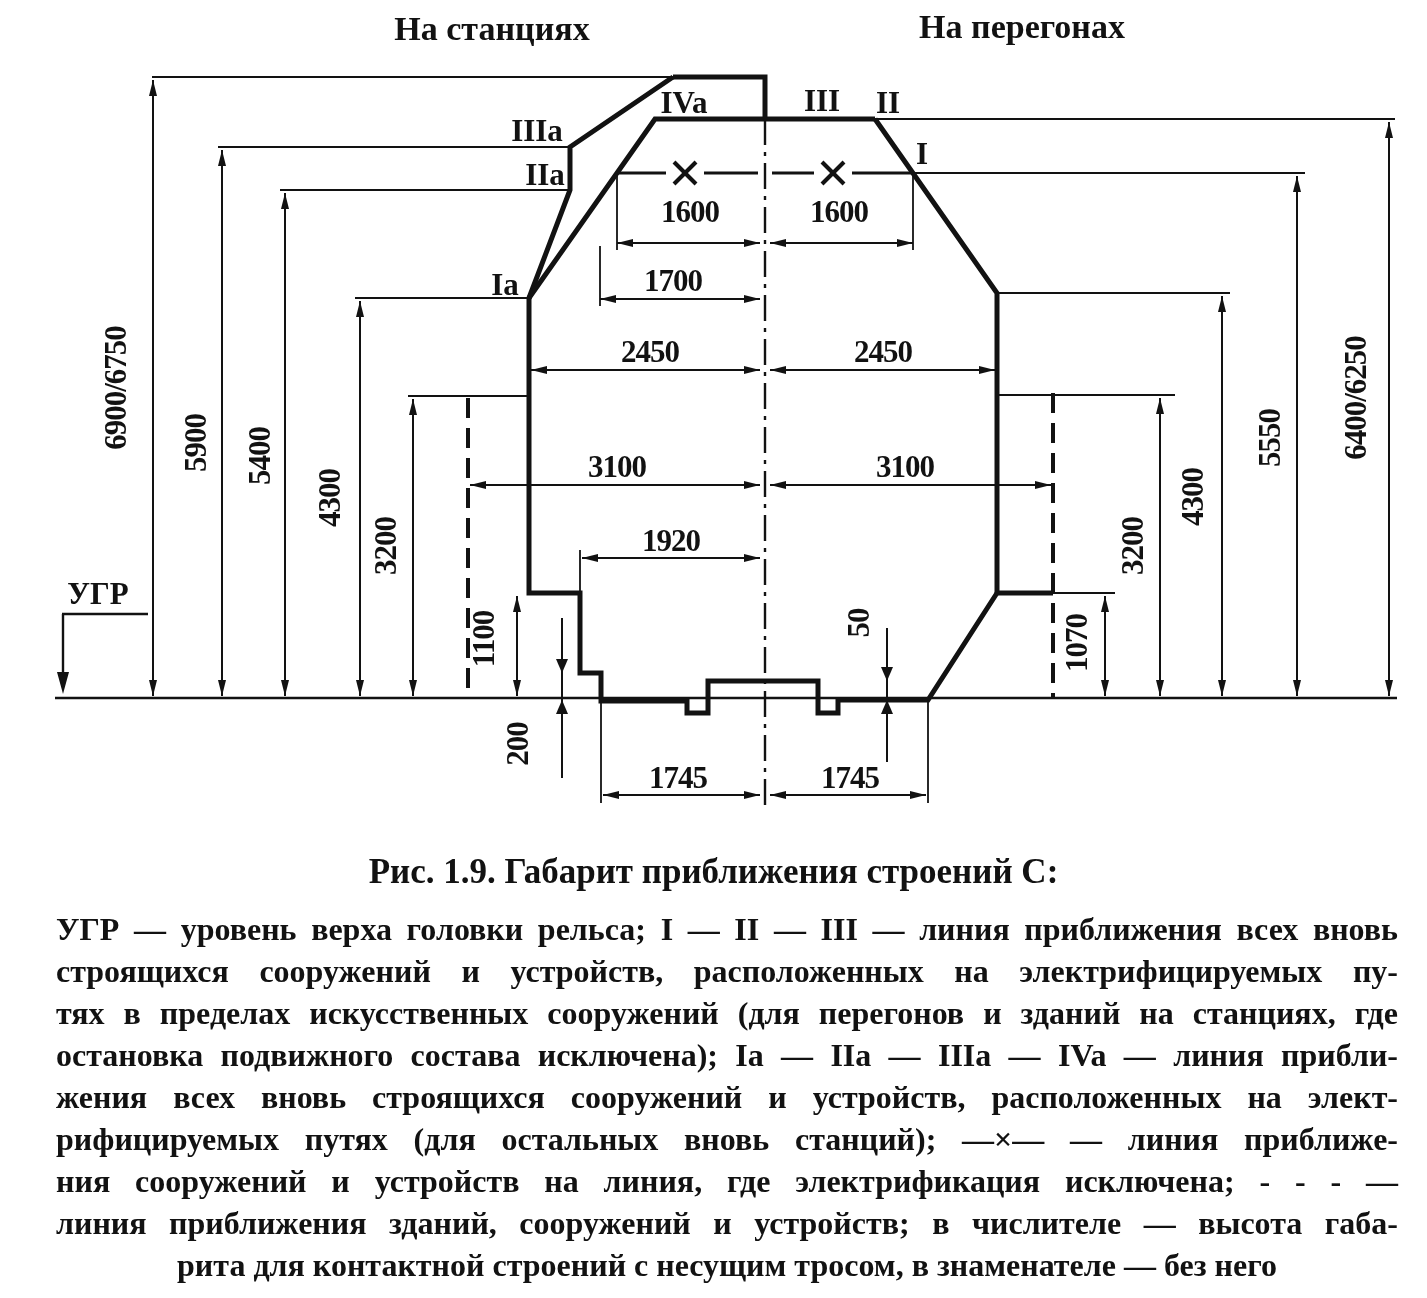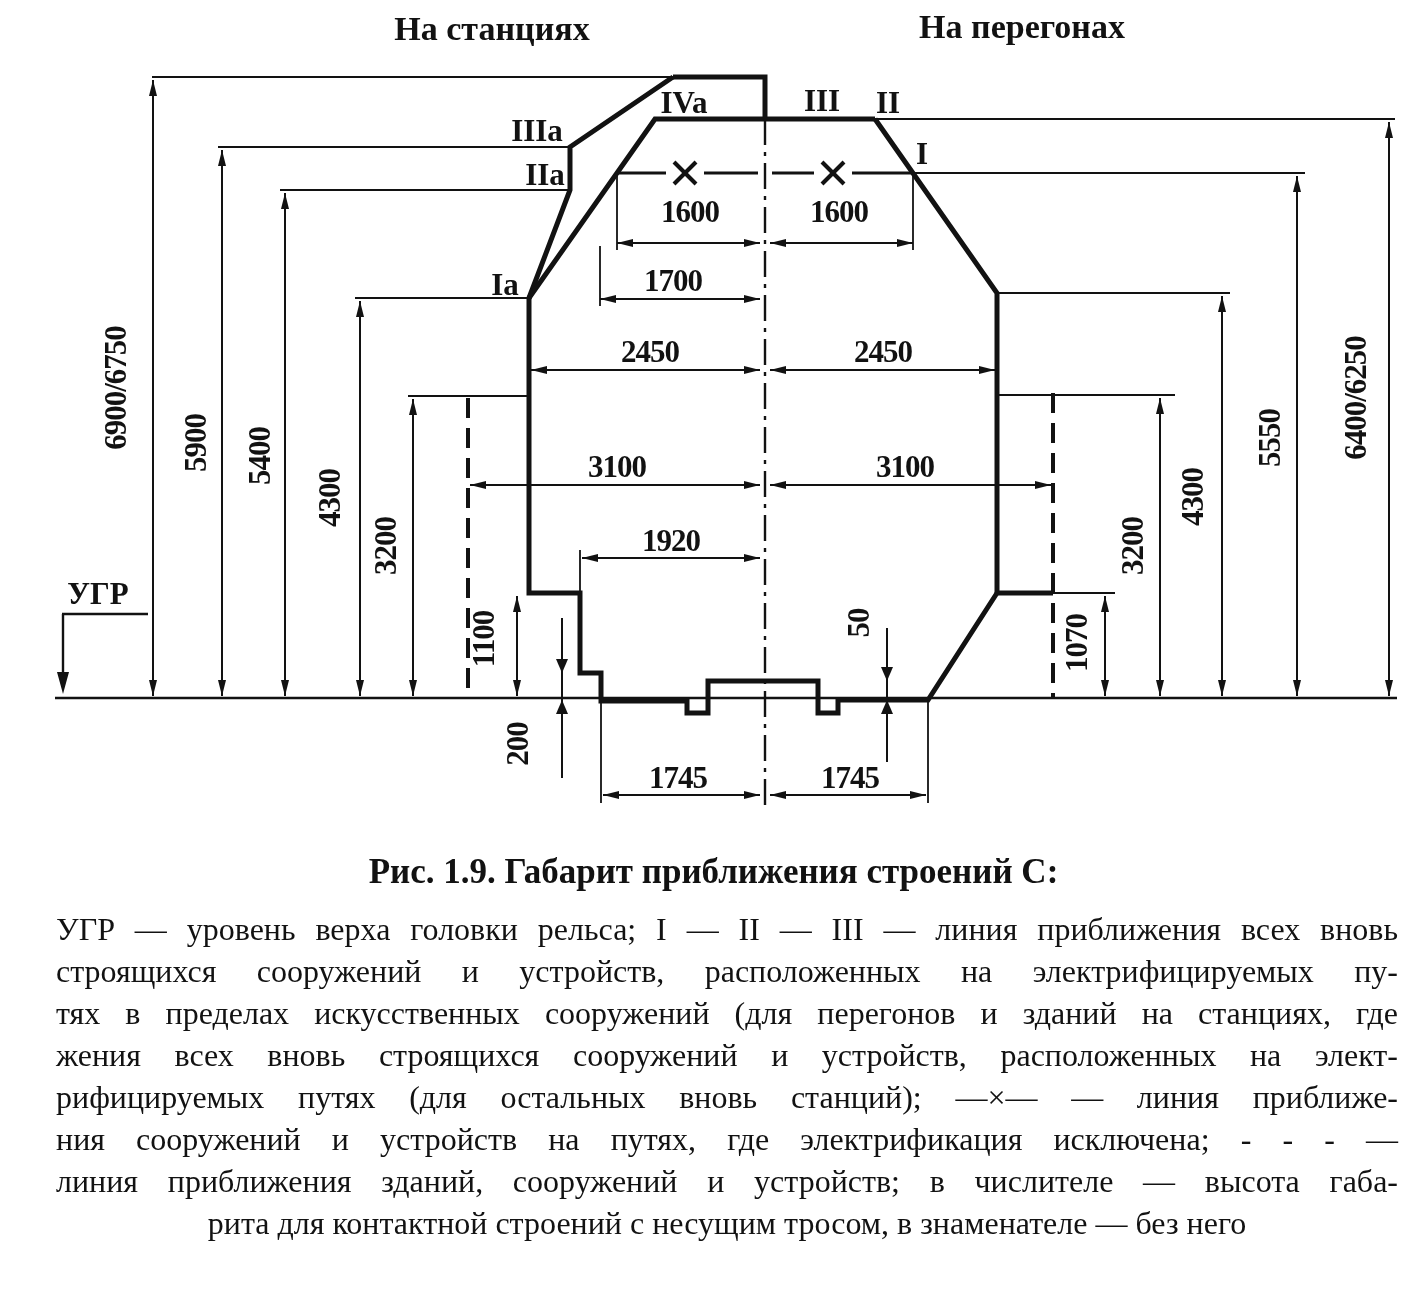--- a/index.html
+++ b/index.html
@@ -7,21 +7,21 @@
        font-family:"Liberation Serif",serif;}
   .fig-wrap{position:absolute;left:0;top:0;width:1258px;height:820px;}
   svg text{font-family:"Liberation Serif",serif;font-weight:700;fill:#121212;}
   .hdr{font-size:34px;}
   .pt{font-size:31px;}
   .dim{font-size:31px;letter-spacing:-1px;}
   .ugr{font-size:31px;}
   .caption{position:absolute;left:0;top:852px;width:1427px;text-align:center;
            font-size:35px;font-weight:700;color:#121212;}
   .desc{position:absolute;left:56px;top:908px;width:1342px;
-        font-size:32px;font-weight:400;color:#121212;line-height:42px;}
+        font-size:32px;font-weight:700;color:#121212;line-height:42px;}
   .desc-line{text-align:justify;text-align-last:justify;white-space:nowrap;}
   .desc-line.center{text-align:center;text-align-last:center;white-space:normal;}
 </style>
 </head>
 <body>
 
 <div class="fig-wrap">
 <svg width="1427" height="820" viewBox="0 0 1427 820">
   <defs>
     <marker id="aE" orient="auto" markerUnits="userSpaceOnUse" markerWidth="18" markerHeight="10" refX="16" refY="5">
@@ -177,18 +177,19 @@
   </g>
 </svg>
 </div>
 
 <div class="caption">Рис. 1.9. Габарит приближения строений С:</div>
 
 <div class="desc">
   <div class="desc-line">УГР — уровень верха головки рельса; I — II — III — линия приближения всех вновь</div>
   <div class="desc-line">строящихся сооружений и устройств, расположенных на электрифицируемых пу-</div>
   <div class="desc-line">тях в пределах искусственных сооружений (для перегонов и зданий на станциях, где</div>
+  <div class="desc-line">остановка подвижного состава исключена); Ia — IIa — IIIa — IVa — линия прибли-</div>
   <div class="desc-line">жения всех вновь строящихся сооружений и устройств, расположенных на элект-</div>
   <div class="desc-line">рифицируемых путях (для остальных вновь станций); —×— — линия приближе-</div>
-  <div class="desc-line">ния сооружений и устройств на путях, где электрификация исключена; - - - —</div>
+  <div class="desc-line">ния сооружений и устройств на линия, где электрификация исключена; - - - —</div>
   <div class="desc-line">линия приближения зданий, сооружений и устройств; в числителе — высота габа-</div>
   <div class="desc-line center">рита для контактной строений с несущим тросом, в знаменателе — без него</div>
 </div>
 
 </body></html>

